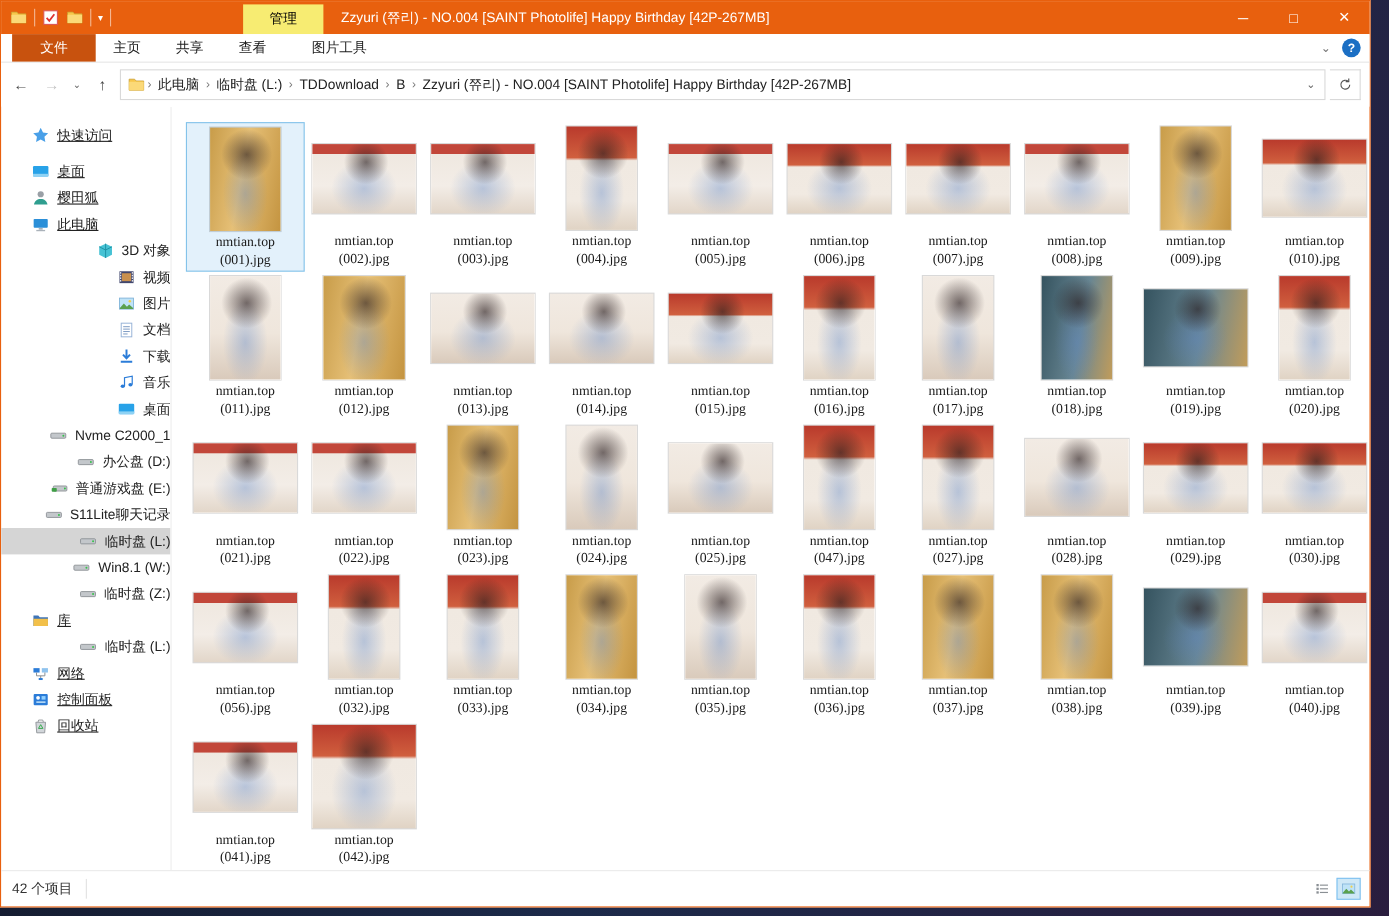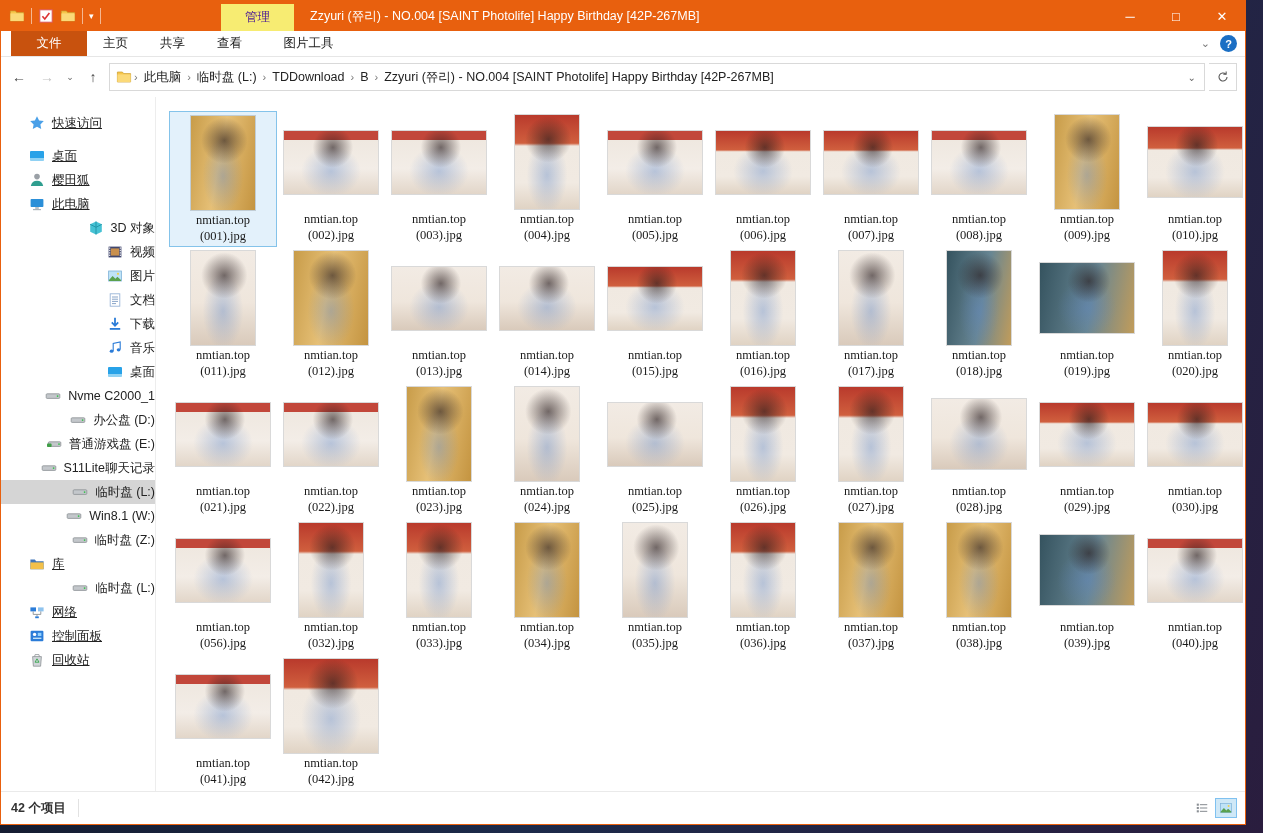--- a/index.html
+++ b/index.html
@@ -10,21 +10,21 @@
   .window { position:absolute; left:0; top:0; width:1246px; height:825px;
     background:#fff; border:1px solid #e8600e; display:flex; flex-direction:column; }
 
   
   .titlebar { height:30px; background:#e8600e; display:flex; align-items:stretch; color:#fff; flex:0 0 auto; position:relative; }
   .qat { display:flex; align-items:center; gap:6px; padding-left:8px; width:220px; }
   .qat .sep { width:1px; height:16px; background:rgba(255,255,255,.55); }
   .qat .qat-ic { width:16px; height:16px; display:inline-flex; }
   .qat .drop { font-size:9px; color:#fff; }
   .context-tab { width:73px; display:flex; align-items:center; justify-content:center;
-    background:#f7ec72; color:#4c1d95; font-size:12.5px; margin-top:3px; }
+    background:#f7ec72; color:#000000; font-size:12.5px; margin-top:3px; }
   .win-title { flex:1; display:flex; align-items:center; padding-left:16px;
     font-size:12.5px; white-space:nowrap; overflow:hidden; }
   .win-controls { display:flex; }
   .win-btn { width:46px; display:flex; align-items:center; justify-content:center;
     font-size:13px; cursor:default; }
 
   
   .tabs-row { height:26px; background:#fff; display:flex; align-items:stretch;
     border-bottom:1px solid #e6e6e6; flex:0 0 auto; position:relative; }
   .rtab { display:flex; align-items:center; justify-content:center; padding:0 16px;
@@ -82,21 +82,21 @@
   .t1 { background:linear-gradient(100deg,#c89c49 0%,#e6c077 45%,#c49440 100%); }
   .t2 { background:linear-gradient(180deg,#c2473a 0%,#c2473a 14%,#efe8e0 15%,#f3ede7 60%,#e2d6c9 100%); }
   .t3 { background:linear-gradient(180deg,#b93a2c 0%,#d05f3e 30%,#f0e9e1 33%,#f1eae2 72%,#e0d3c4 100%); }
   .t4 { background:linear-gradient(180deg,#f2ebe4 0%,#efe6dc 55%,#d9cabb 100%); }
   .t5 { background:linear-gradient(100deg,#35535f 0%,#688693 55%,#c19c5a 100%); }
   .fname { font-size:12.5px; color:#1a1a1a; line-height:16px; text-align:center; }
 
   
   .statusbar { height:33px; border-top:1px solid #eaeaea; display:flex; align-items:center;
     padding:0 10px; flex:0 0 auto; position:relative; }
-  .status-count { font-size:12.5px; color:#333;font-weight:bold; }
+  .status-count { font-size:12.5px; color:#333; }
   .status-sep { width:1px; height:18px; background:#e2e2e2; margin-left:12px; }
   .view-btns { position:absolute; right:8px; display:flex; gap:2px; }
   .view-btn { width:22px; height:20px; display:flex; align-items:center; justify-content:center; border:1px solid transparent; }
   .view-btn svg { width:14px; height:14px; }
   .view-btn.active { background:#cfe8f7; border-color:#7fc1f0; }
 </style>
 </head>
 <body>
 
 <div class="desktop">
@@ -581,21 +581,21 @@
       <div class="thumb or-l t4"></div>
     </div>
     <div class="fname">nmtian.top</div>
     <div class="fname">(025).jpg</div>
   </div>
             <div class="cell">
     <div class="thumb-zone">
       <div class="thumb or-p t3"></div>
     </div>
     <div class="fname">nmtian.top</div>
-    <div class="fname">(026).jpg</div>
+    <div class="fname">(047).jpg</div>
   </div>
             <div class="cell">
     <div class="thumb-zone">
       <div class="thumb or-p t3"></div>
     </div>
     <div class="fname">nmtian.top</div>
     <div class="fname">(027).jpg</div>
   </div>
             <div class="cell">
     <div class="thumb-zone">

